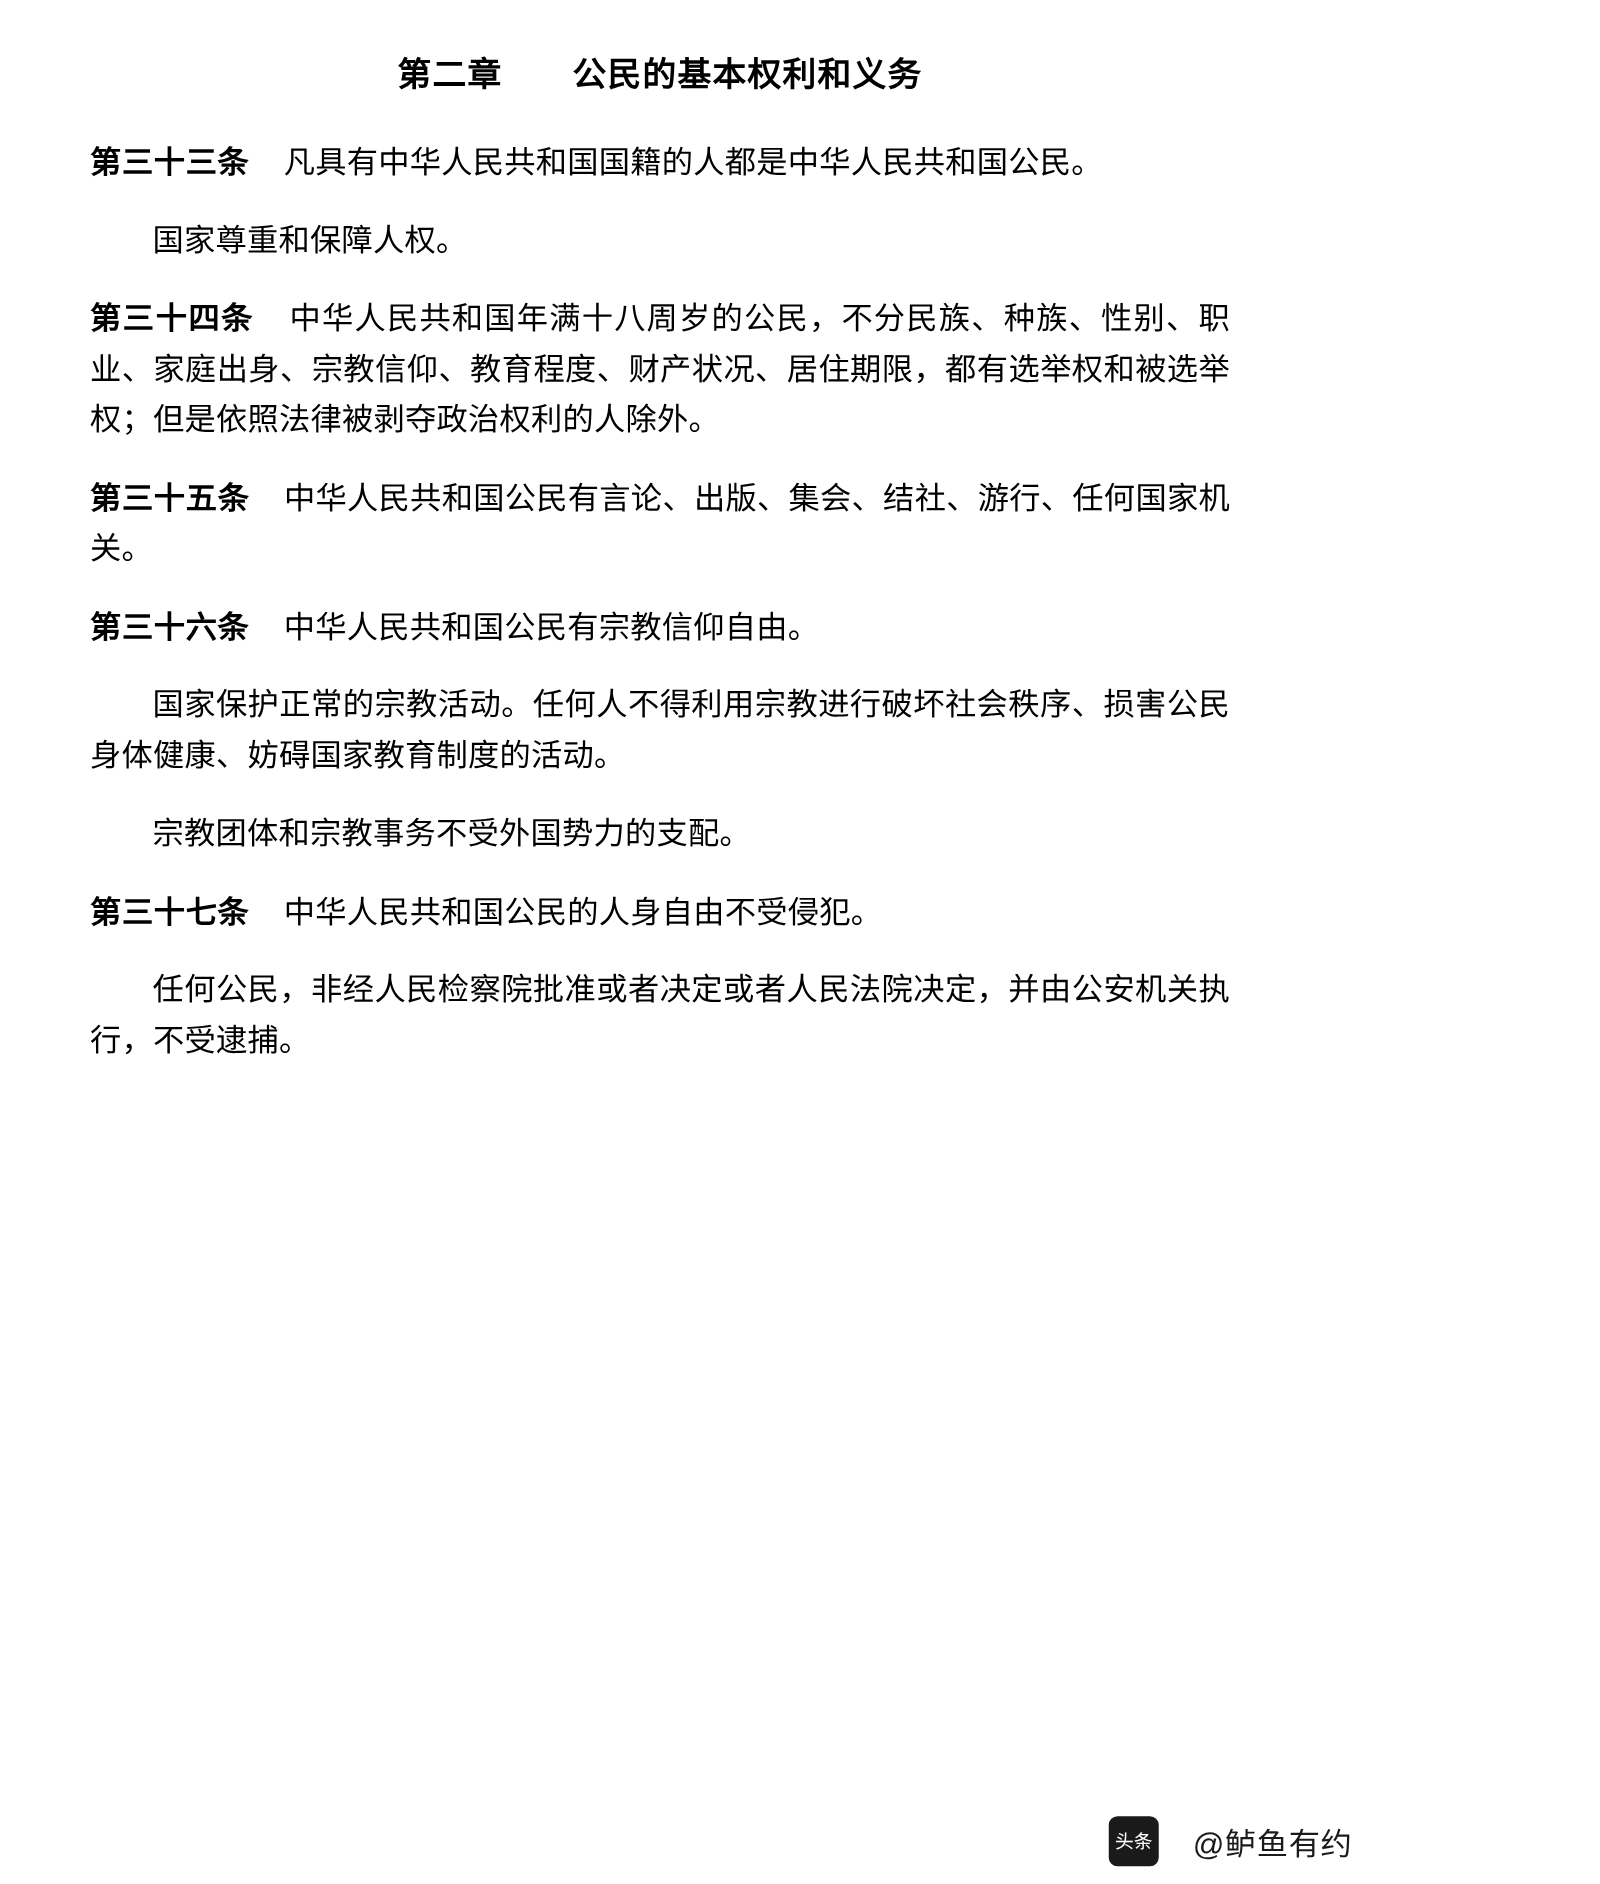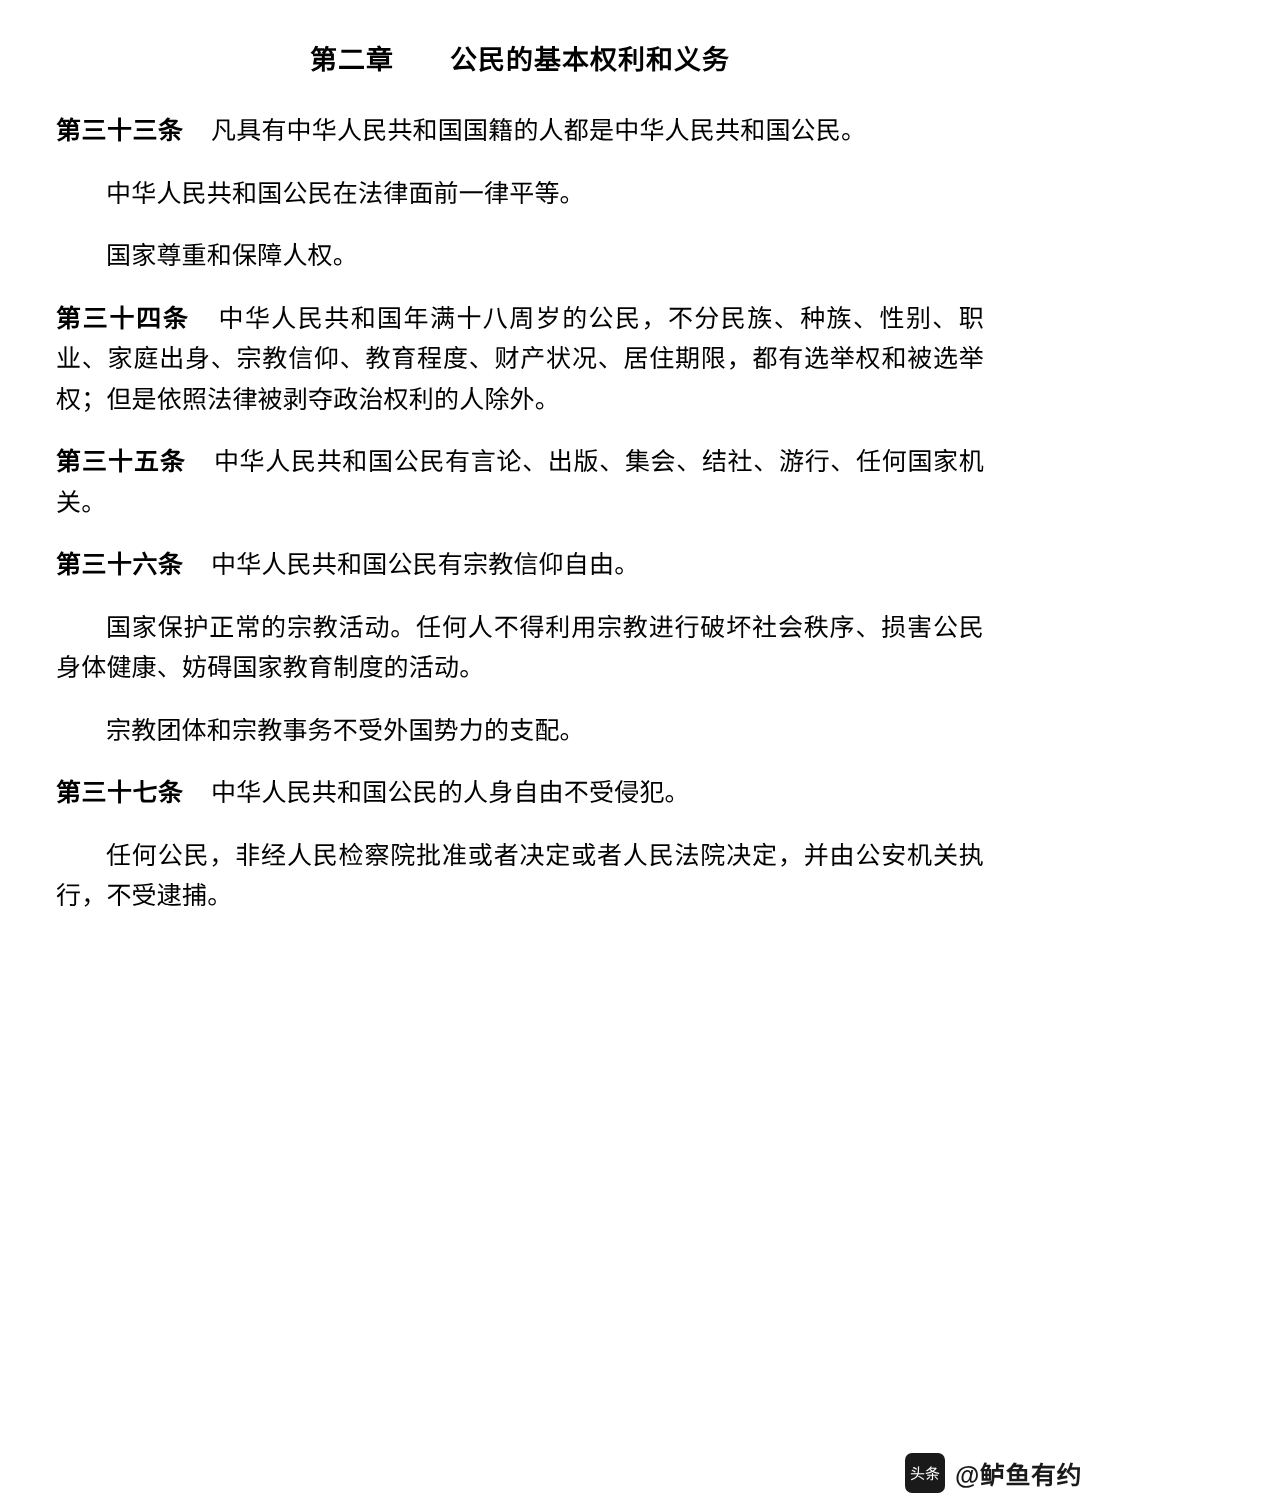--- a/index.html
+++ b/index.html
@@ -13,21 +13,21 @@
     position: relative;
     font-family: "Liberation Serif", "DejaVu Serif", serif;
     color: #000000;
     overflow: hidden;
   }
   .page {
     position: relative;
     width: 1104px;
     height: 1507px;
     box-sizing: border-box;
-    padding: 28px 120px 0 56px;
+    padding: 28px 120px 0 72px;
   }
   .doc-title {
     text-align: center;
     font-size: 27px;
     font-weight: bold;
     letter-spacing: 1px;
     margin: 10px 0 34px 0;
     white-space: pre;
   }
   .para {
@@ -70,34 +70,34 @@
     display: flex;
     flex-direction: column;
     align-items: center;
     justify-content: center;
     letter-spacing: 0px;
   }
   .wm-logo span { display: block; }
   .wm-text {
     font-size: 25px;
     color: #1a1a1a;
-    font-weight: 700;
+    font-weight: 400;
     letter-spacing: 0.5px;
+    margin-left: 17px;
   }
 </style>
 </head>
 <body>
 
 <div class="page">
 
   <div class="doc-title">第二章　　公民的基本权利和义务</div>
 
   <div id="body-content">
       <div class="para"><span class="art-label">第三十三条</span><span class="art-gap"></span><span>凡具有中华人民共和国国籍的人都是中华人民共和国公民。</span></div>
-      <div class="para indent"><span>中华人民共和国公民在法律面前一律平等。</span></div>
       <div class="para indent"><span>国家尊重和保障人权。</span></div>
       <div class="para"><span class="art-label">第三十四条</span><span class="art-gap"></span><span>中华人民共和国年满十八周岁的公民，不分民族、种族、性别、职业、家庭出身、宗教信仰、教育程度、财产状况、居住期限，都有选举权和被选举权；但是依照法律被剥夺政治权利的人除外。</span></div>
       <div class="para"><span class="art-label">第三十五条</span><span class="art-gap"></span><span>中华人民共和国公民有言论、出版、集会、结社、游行、任何国家机关。</span></div>
       <div class="para"><span class="art-label">第三十六条</span><span class="art-gap"></span><span>中华人民共和国公民有宗教信仰自由。</span></div>
       <div class="para indent"><span>国家保护正常的宗教活动。任何人不得利用宗教进行破坏社会秩序、损害公民身体健康、妨碍国家教育制度的活动。</span></div>
       <div class="para indent"><span>宗教团体和宗教事务不受外国势力的支配。</span></div>
       <div class="para"><span class="art-label">第三十七条</span><span class="art-gap"></span><span>中华人民共和国公民的人身自由不受侵犯。</span></div>
       <div class="para indent"><span>任何公民，非经人民检察院批准或者决定或者人民法院决定，并由公安机关执行，不受逮捕。</span></div>
     </div>
 

